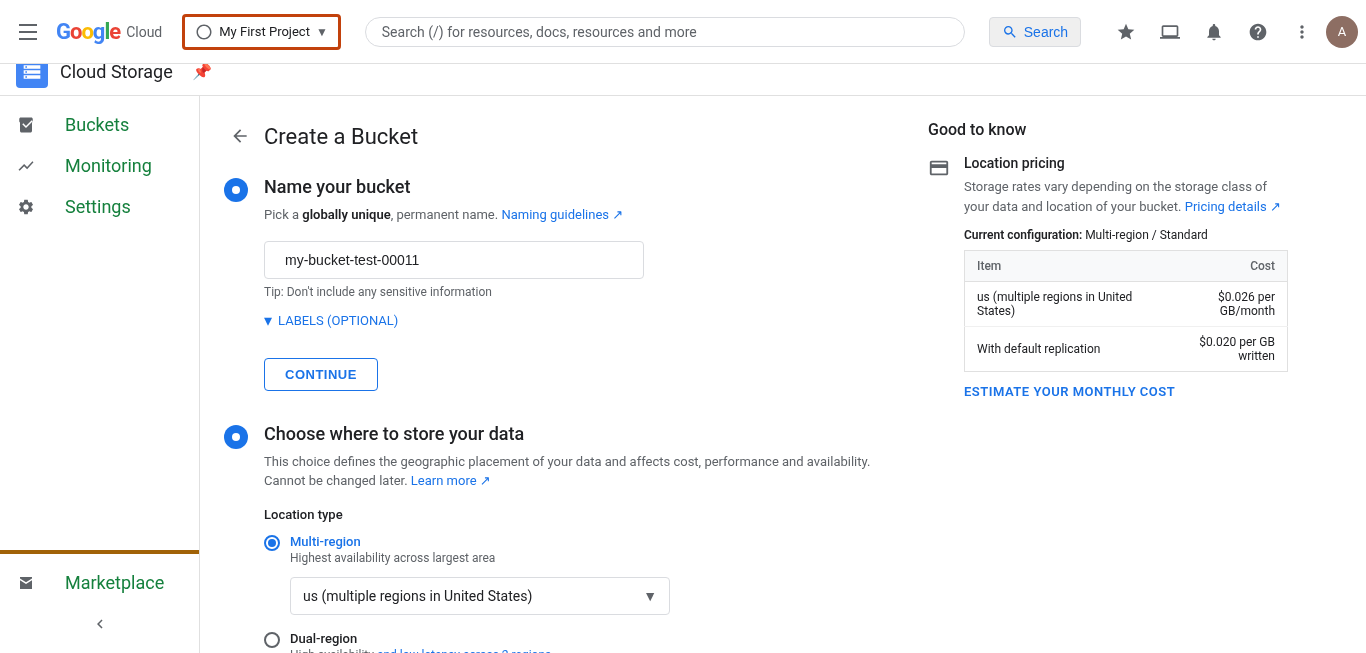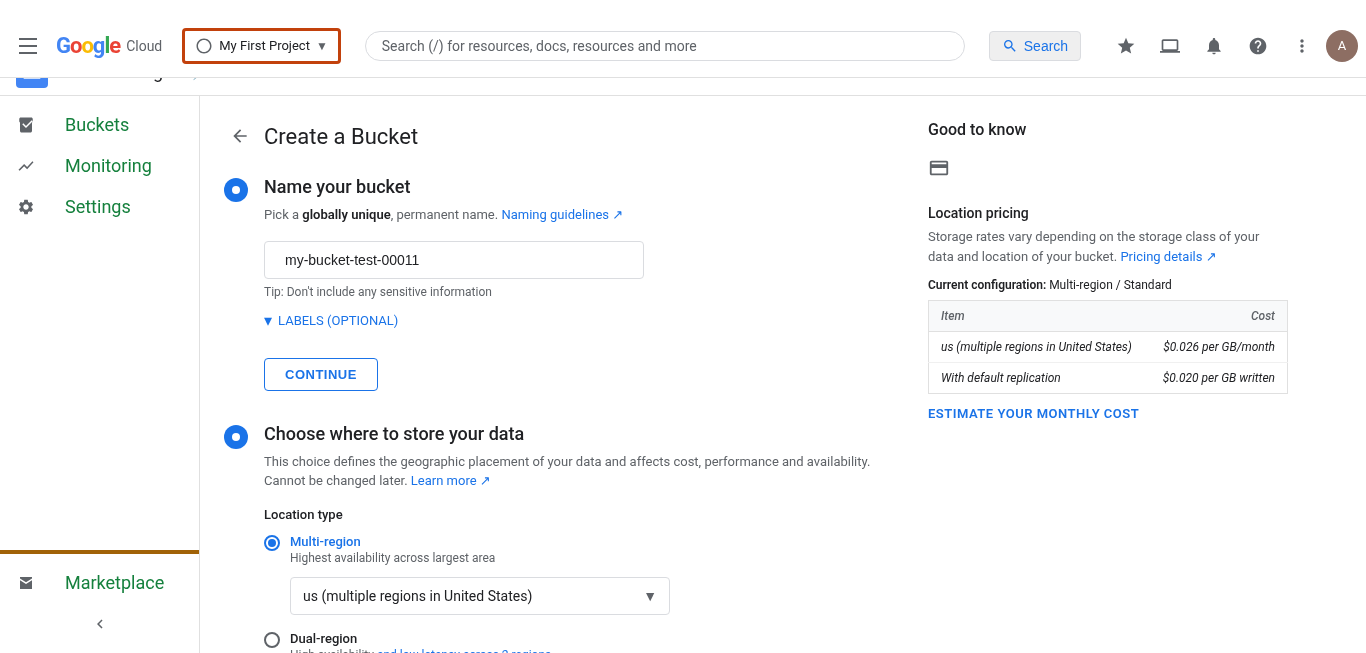--- a/index.html
+++ b/index.html
@@ -1,19 +1,19 @@
 <!DOCTYPE html>
 <html><head>
   <meta charset="utf-8">
   <style>
     * { box-sizing: border-box; margin: 0; padding: 0; }
     body { font-family: 'Google Sans', Roboto, Arial, sans-serif; font-size: 14px; color: #202124; background: #fff; overflow-x: hidden; }
 
     
-    .topbar { display: flex; align-items: center; height: 64px; border-bottom: 1px solid #e0e0e0; padding: 0 8px; gap: 8px; background: #fff; position: fixed; top: 14px; left: 0; right: 0; z-index: 100; }
+    .topbar { display: flex; align-items: center; height: 64px; border-bottom: 1px solid #e0e0e0; padding: 0 8px; gap: 8px; background: #fff; position: fixed; top: 0; left: 0; right: 0; z-index: 100; }
     .topbar-menu-icon { width: 40px; height: 40px; display: flex; align-items: center; justify-content: center; cursor: pointer; border-radius: 50%; }
     .hamburger { display: flex; flex-direction: column; gap: 5px; }
     .hamburger span { display: block; width: 18px; height: 2px; background: #5f6368; }
     .google-cloud-logo { display: flex; align-items: center; gap: 6px; margin-right: 8px; }
     .google-cloud-logo .g-logo { font-size: 22px; font-weight: 700; letter-spacing: -1px; }
     .g-blue { color: #4285f4; }
     .g-red { color: #ea4335; }
     .g-yellow { color: #fbbc04; }
     .g-green { color: #34a853; }
     .cloud-text { font-size: 14px; color: #5f6368; font-weight: 400; }
@@ -83,31 +83,31 @@
     .radio-sublabel { font-size: 12px; color: #5f6368; margin-top: 2px; }
     .radio-sublabel span.blue { color: #1a73e8; }
 
     
     .location-dropdown { display: flex; align-items: center; justify-content: space-between; border: 1px solid #dadce0; border-radius: 4px; padding: 10px 12px; max-width: 380px; cursor: pointer; margin: 8px 0 16px 26px; font-size: 14px; color: #202124; }
     .dropdown-arrow { color: #5f6368; }
 
     
     .right-panel { width: 360px; flex-shrink: 0; }
     .good-to-know { font-size: 16px; font-weight: 500; color: #202124; margin-bottom: 16px; }
-    .info-section { display: flex; gap: 24px; margin-bottom: 8px; flex-direction: column; }
+    .info-section { display: flex; gap: 12px; margin-bottom: 8px; }
     .info-icon { width: 24px; height: 24px; flex-shrink: 0; margin-top: 2px; }
     .info-content { flex: 1; }
     .info-title { font-size: 14px; font-weight: 500; color: #202124; margin-bottom: 6px; }
     .info-desc { font-size: 13px; color: #5f6368; line-height: 1.5; }
     .info-desc a { color: #1a73e8; text-decoration: none; }
     .config-label { font-size: 12px; color: #202124; margin: 12px 0 8px; }
     .config-label strong { font-weight: 600; }
 
     
-    .pricing-table { width: 100%; border-collapse: collapse; font-size: 13px; border: 1px solid #e0e0e0; font-style: italic; }
+    .pricing-table { width: 100%; border-collapse: collapse; font-size: 13px; border: 1px solid #e0e0e0; }
     .pricing-table th { background: #f8f9fa; padding: 8px 12px; text-align: left; font-weight: 500; color: #5f6368; border-bottom: 1px solid #e0e0e0; font-size: 12px; }
     .pricing-table th:last-child { text-align: right; }
     .pricing-table td { padding: 8px 12px; color: #202124; border-bottom: 1px solid #f0f0f0; font-size: 12px; }
     .pricing-table td:last-child { text-align: right; }
     .pricing-table tr:last-child td { border-bottom: none; }
 
     .estimate-link { color: #1a73e8; font-size: 13px; font-weight: 600; text-decoration: none; letter-spacing: 0.5px; display: inline-block; margin-top: 12px; cursor: pointer; }
   </style>
 </head>
 <body>

